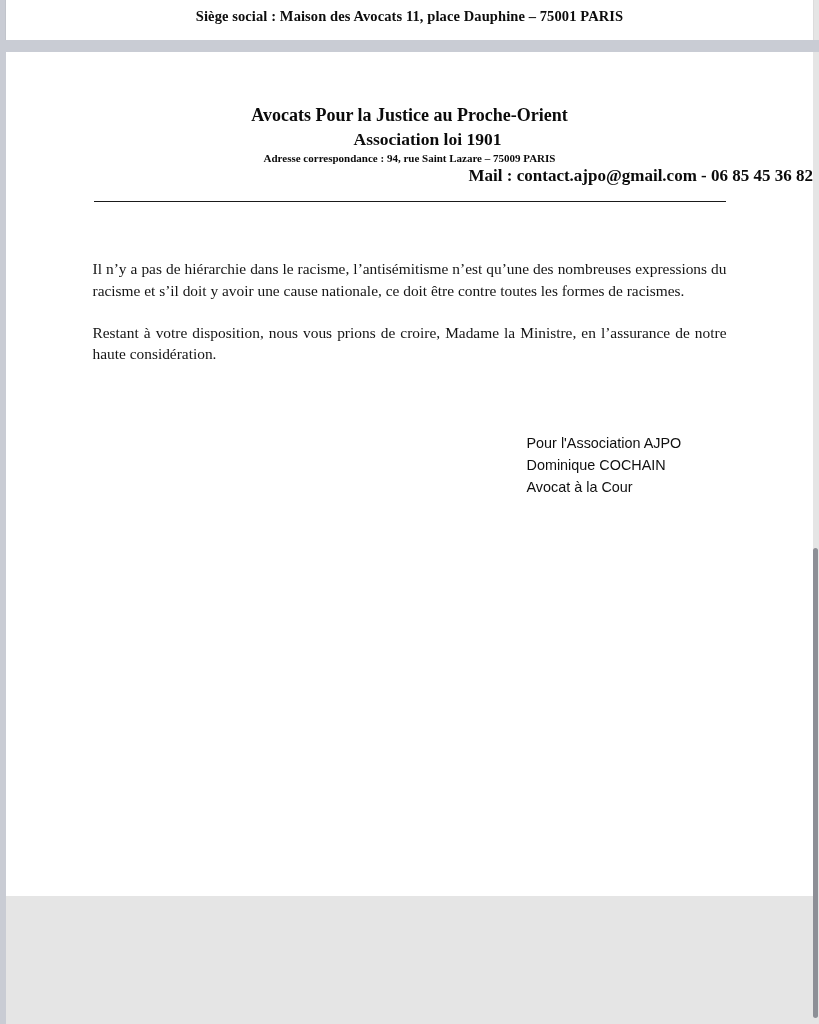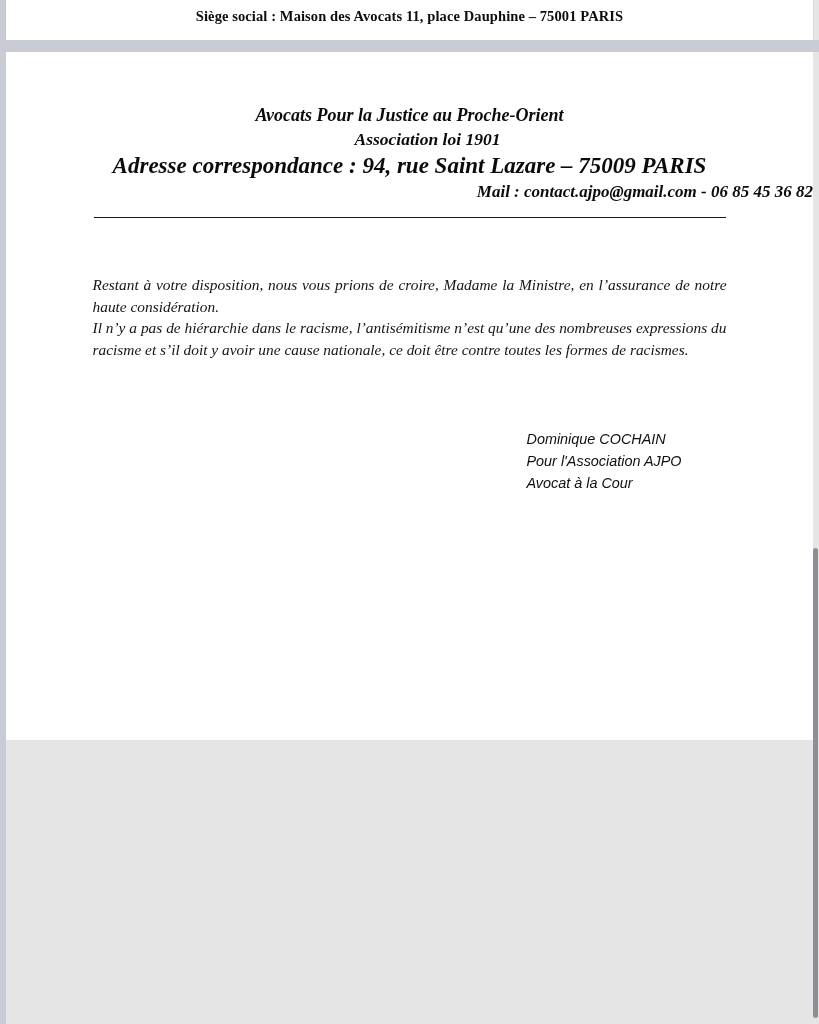--- a/index.html
+++ b/index.html
@@ -53,40 +53,39 @@
     height: 12px;
     background: #c9ccd4;
   }
 
   
   .page {
     position: absolute;
     left: 6px;
     top: 52px;
     width: 807px;
-    height: 688px;
+    height: 844px;
     background: #ffffff;
-    font-style: italic;
   }
 
   .letterhead {
     margin: 52px 0 0 0;
     text-align: center;
     font-weight: bold;
     font-size: 17.5px;
     line-height: 1.32;
     color: #0b0b0b;
   }
   .letterhead .lh-line {
     display: block;
     white-space: nowrap;
   }
   .letterhead .lh-line.l1 { font-size: 18px; }
   .letterhead .lh-line.l2 { font-size: 17.5px; padding-left: 36px; }
-  .letterhead .lh-line.l3 { font-size: 23px; }
+  .letterhead .lh-line.l3 { font-size: 11px; }
   .letterhead .lh-line.l4 { font-size: 17px; text-align: right; }
 
   .rule {
     margin: 13px auto 0 auto;
     width: 632px;
     height: 0;
     border-top: 1.4px solid #1a1a1a;
   }
 
   .body-block {
@@ -159,26 +158,26 @@
     <div class="letterhead">
       <span class="lh-line l1">Avocats Pour la Justice au Proche-Orient</span>
       <span class="lh-line l2">Association loi 1901</span>
       <span class="lh-line l3">Adresse correspondance : 94, rue Saint Lazare – 75009 PARIS</span>
       <span class="lh-line l4">Mail : contact.ajpo@gmail.com - 06 85 45 36 82</span>
     </div>
 
     <div class="rule"></div>
 
     <div class="body-block">
+      <p class="para p1">Il n’y a pas de hiérarchie dans le racisme, l’antisémitisme n’est qu’une des nombreuses expressions du racisme et s’il doit y avoir une cause nationale, ce doit être contre toutes les formes de racismes.</p>
       <p class="para p2">Restant à votre disposition, nous vous prions de croire, Madame la Ministre, en l’assurance de notre haute considération.</p>
-      <p class="para p1">Il n’y a pas de hiérarchie dans le racisme, l’antisémitisme n’est qu’une des nombreuses expressions du racisme et s’il doit y avoir une cause nationale, ce doit être contre toutes les formes de racismes.</p>
 
       <div class="signature">
+        <span>Pour l'Association AJPO</span>
         <span>Dominique COCHAIN</span>
-        <span>Pour l'Association AJPO</span>
         <span>Avocat à la Cour</span>
       </div>
     </div>
 
   </div>
 
   <div class="scrollbar-track">
     <div class="scrollbar-thumb"></div>
   </div>
 

